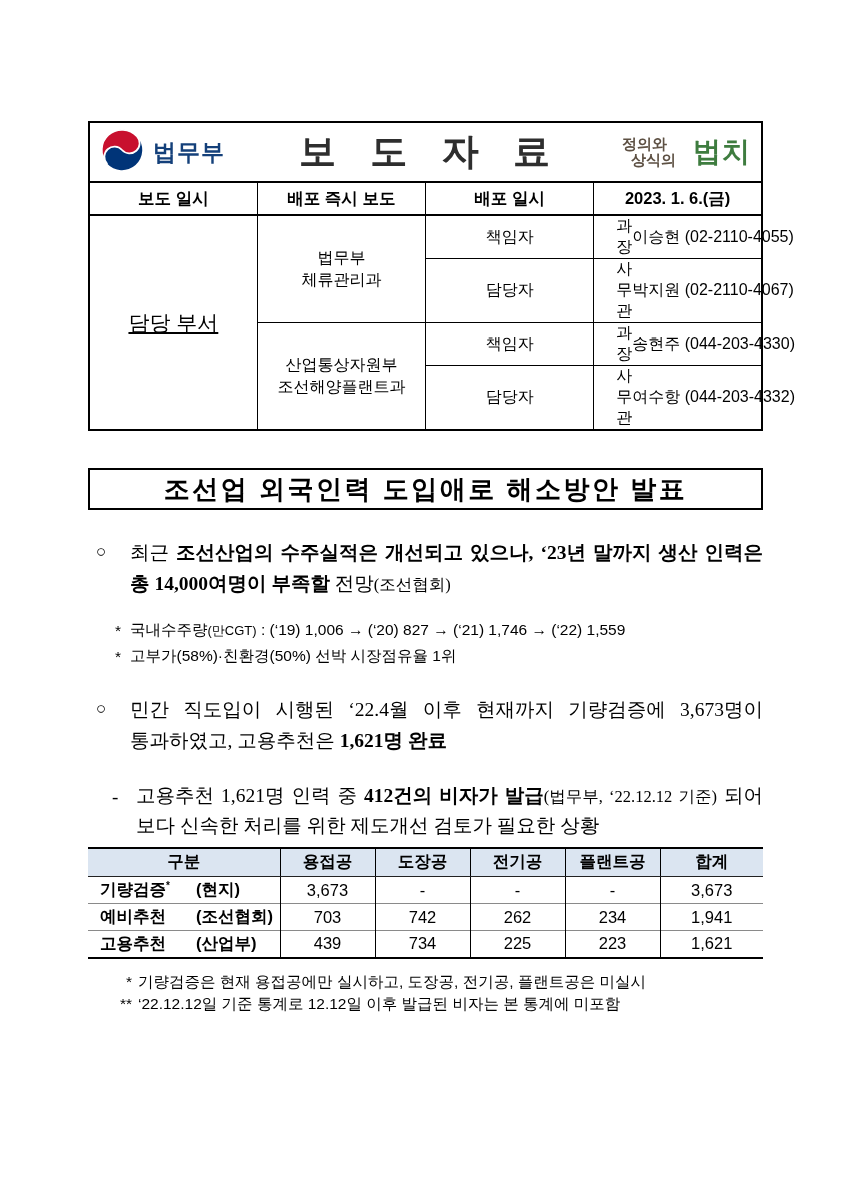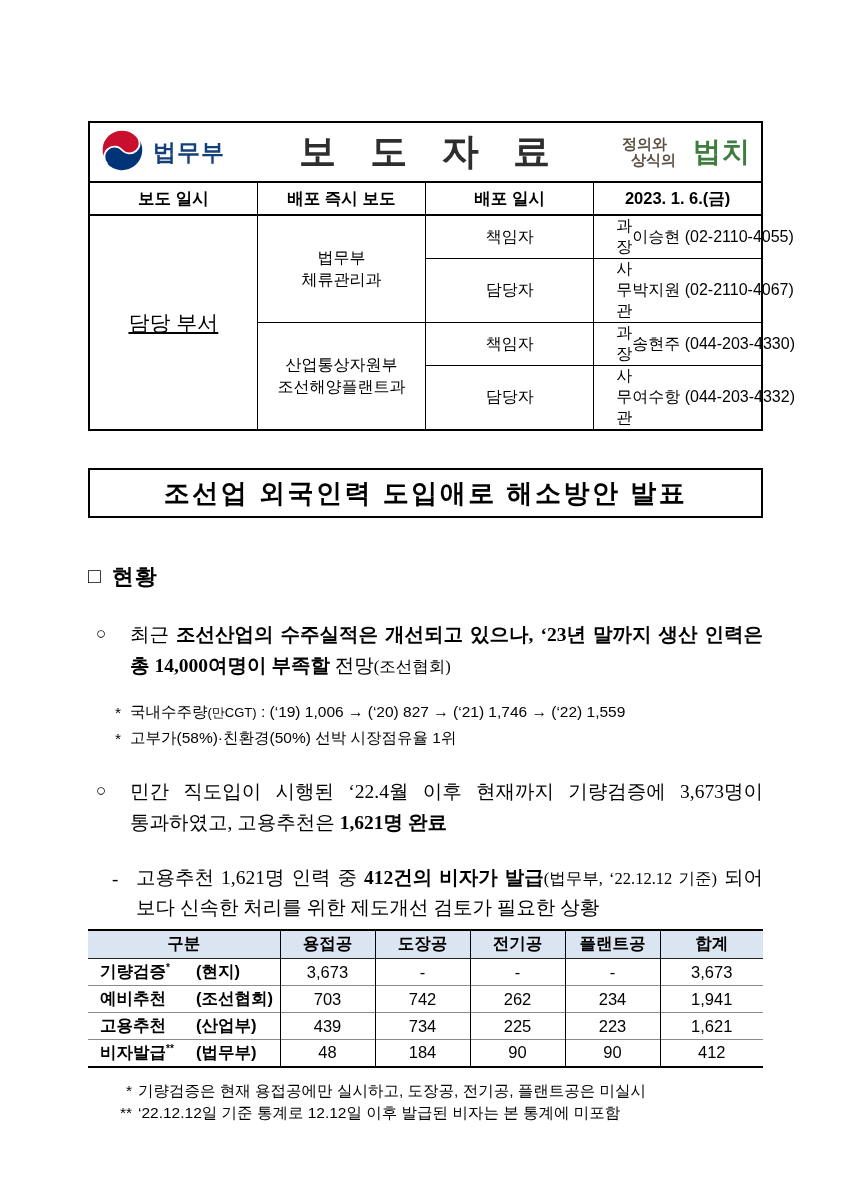--- a/index.html
+++ b/index.html
@@ -42,21 +42,21 @@
   td.dept-label{width:87px;text-align:center;font-size:21px;text-decoration:underline;}
   td.dept-name{width:215px;text-align:center;font-size:16px;line-height:1.35;}
   td.role{width:88px;text-align:center;font-size:16px;height:29px;}
   td.person{width:285px;font-size:16px;}
   .person-flex{display:flex;align-items:center;padding:0 14px 0 22px;}
   .ptitle{width:64px;}
   .pname{flex:1;text-align:right;white-space:nowrap;}
 
   
   .headline-box{
-    margin-top:37px;height:50px;border:2px solid #000;
+    margin-top:37px;height:42px;border:2px solid #000;
     display:flex;align-items:center;justify-content:center;
   }
   .headline{font-size:26px;font-weight:800;letter-spacing:2.5px;}
 
   
   .sec-heading{margin-top:44px;font-size:22px;font-weight:800;letter-spacing:1px;}
   .sec-heading .sq{font-weight:400;margin-right:10px;font-size:21px;position:relative;top:-1px;}
 
   .para{
     position:relative;margin-top:28px;padding-left:42px;
@@ -193,23 +193,20 @@
           </div>
         </td>
       </tr>
     </tbody>
       </table>
 
     <div class="headline-box">
       <span class="headline">조선업 외국인력 도입애로 해소방안 발표</span>
     </div>
 
-    <div class="sec-heading">
-      <span class="sq">□</span><span>현황</span>
-    </div>
 
     <div class="para">
       <span class="bullet">○</span>
       <span>최근 </span><b>조선산업의 수주실적은 개선되고 있으나, ‘23년 말까지 생산 인력은 총 14,000여명이 부족할</b><span> 전망</span><span class="small">(조선협회)</span>
     </div>
 
     <div class="note-block">
       <div class="note-line">
         <span class="marker">*</span>
         <span>국내수주량</span><span class="small">(만CGT)</span><span> : (‘19) 1,006 → (‘20) 827 → (‘21) 1,746 → (‘22) </span><b>1,559</b>
@@ -283,33 +280,20 @@
                 <span class="nm"><span>고용추천</span><sup></sup></span>
                 <span class="src">(산업부)</span>
               </div>
             </td>
           <td>439</td>
           <td>734</td>
           <td>225</td>
           <td>223</td>
           <td>1,621</td>
         </tr>
-        <tr>
-          <td>
-              <div class="rowlab">
-                <span class="nm"><span>비자발급</span><sup>**</sup></span>
-                <span class="src">(법무부)</span>
-              </div>
-            </td>
-          <td>48</td>
-          <td>184</td>
-          <td>90</td>
-          <td>90</td>
-          <td>412</td>
-        </tr>
       </tbody>
     </table>
 
     <div class="foot-block">
       <div class="foot-line">
         <span class="marker">*</span>
         <span>기량검증은 현재 용접공에만 실시하고, 도장공, 전기공, 플랜트공은 미실시</span>
       </div>
       <div class="foot-line">
         <span class="marker">**</span>

